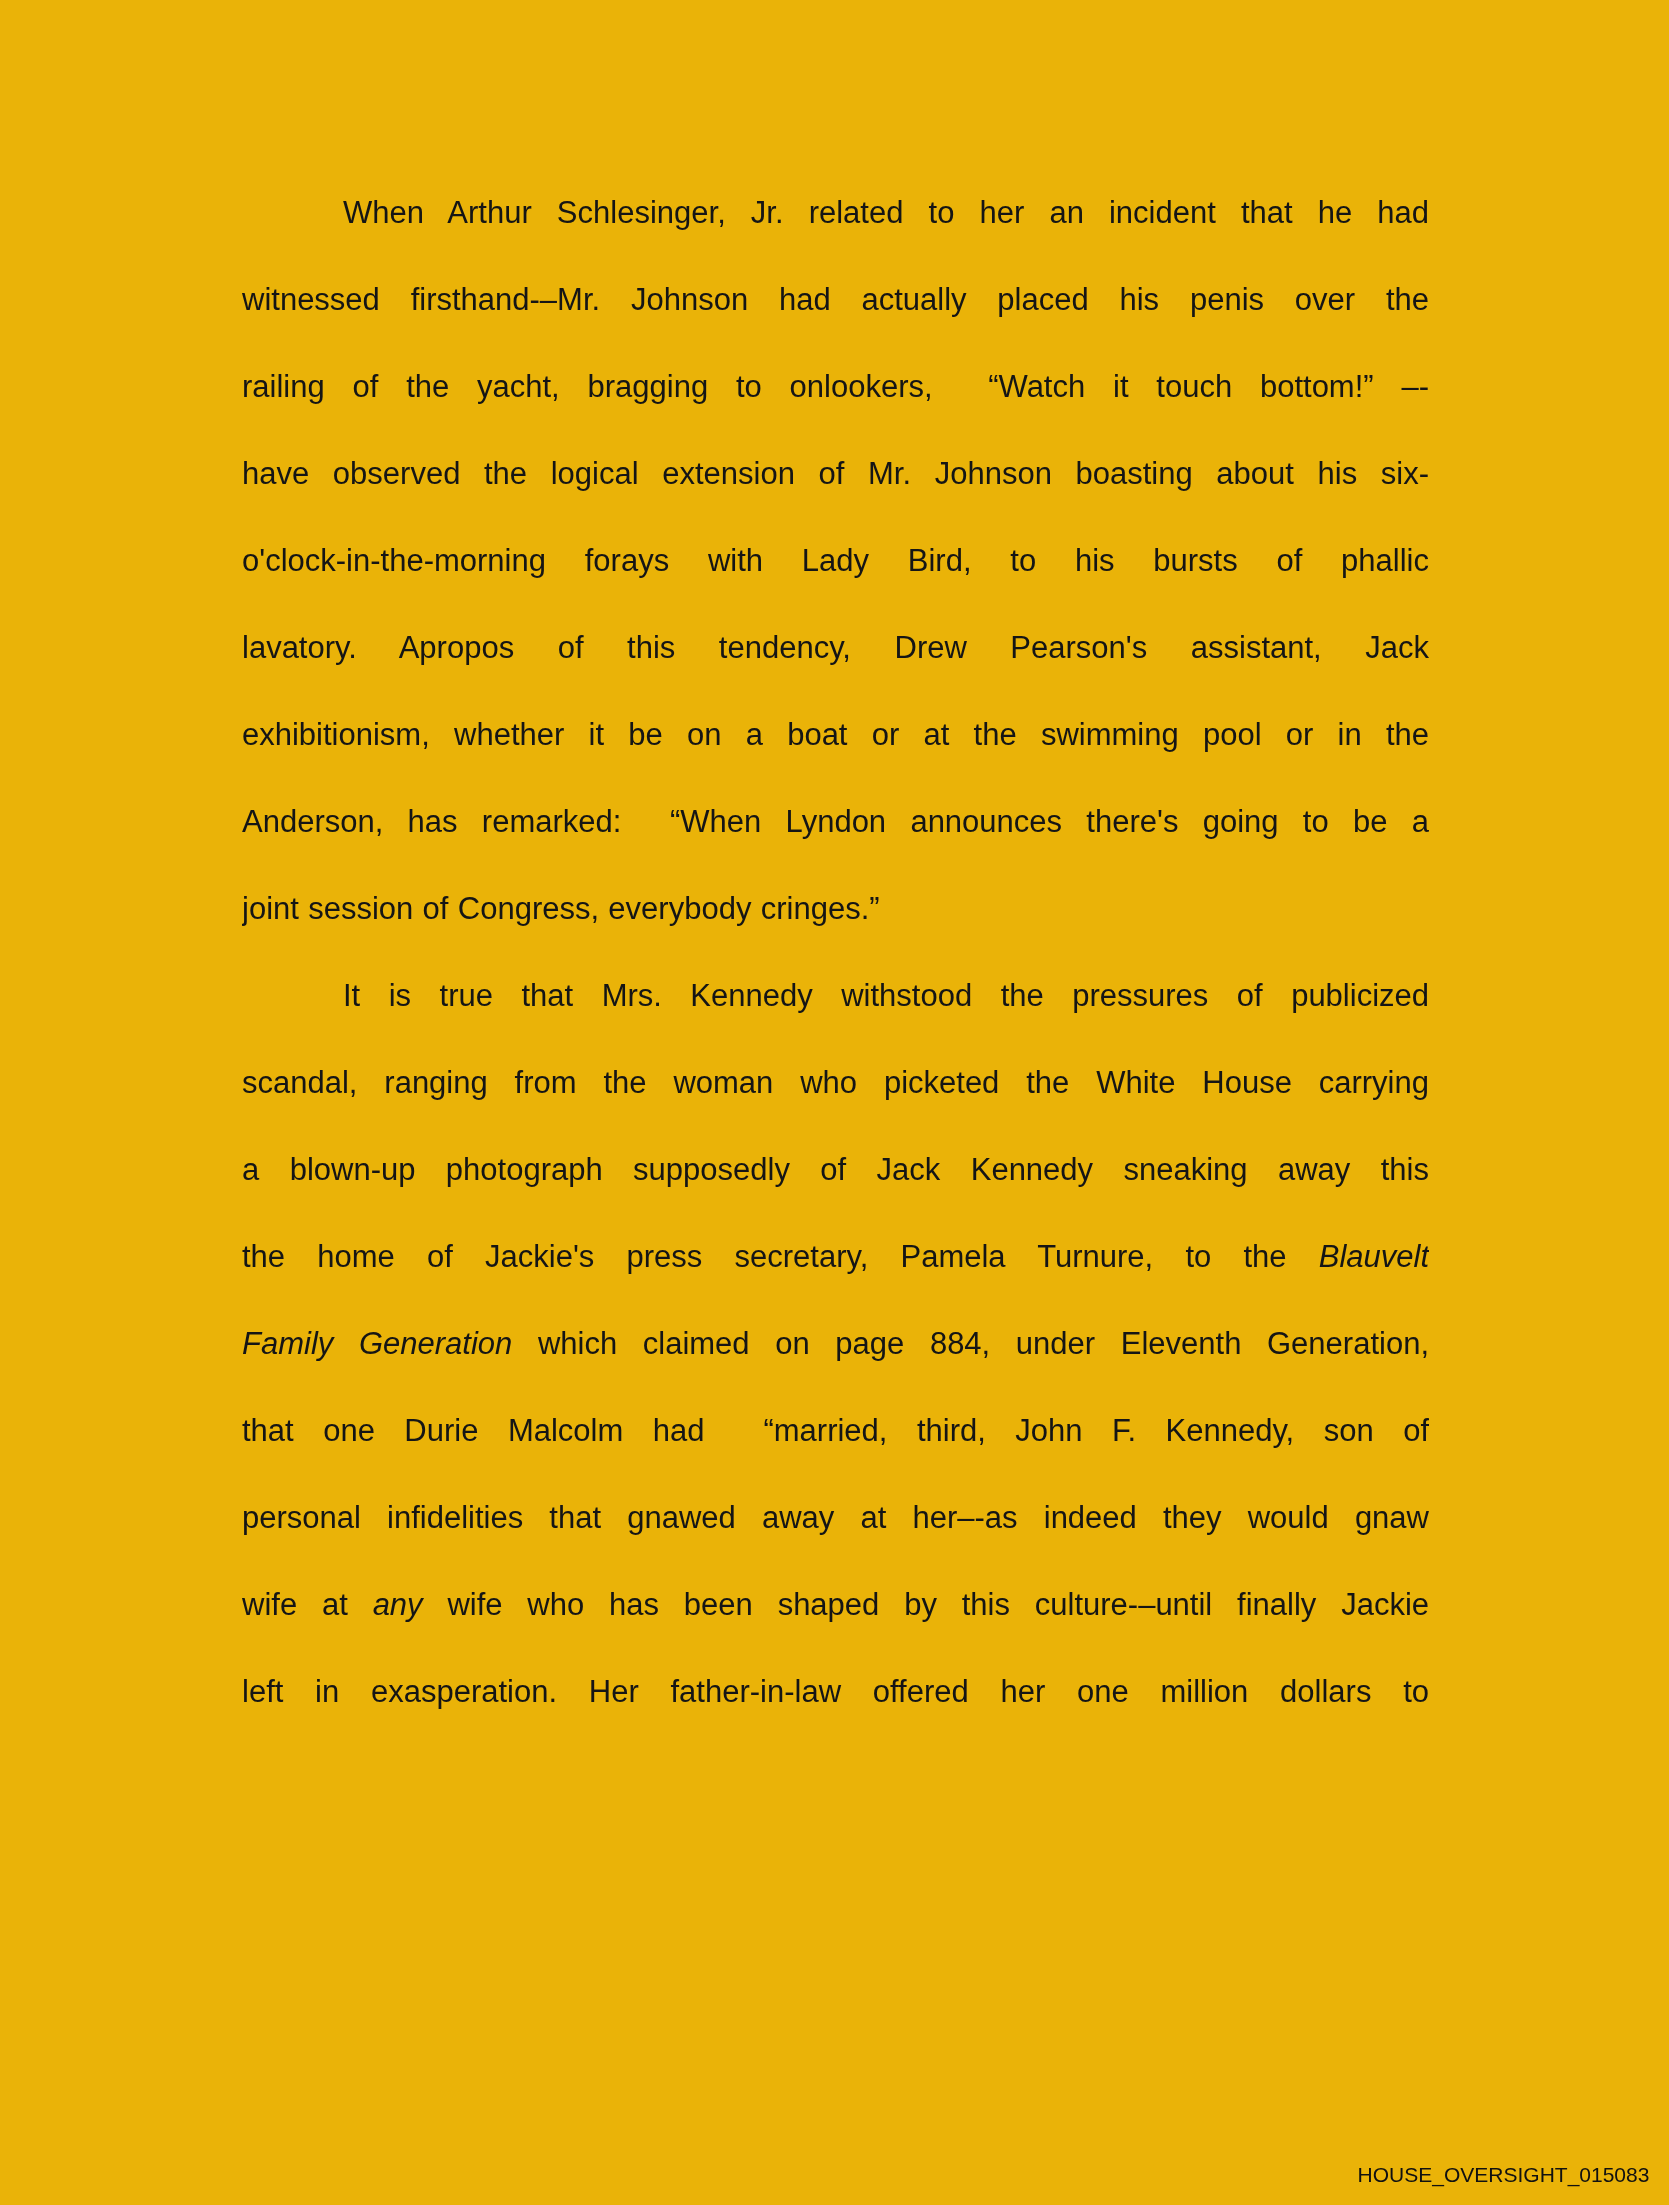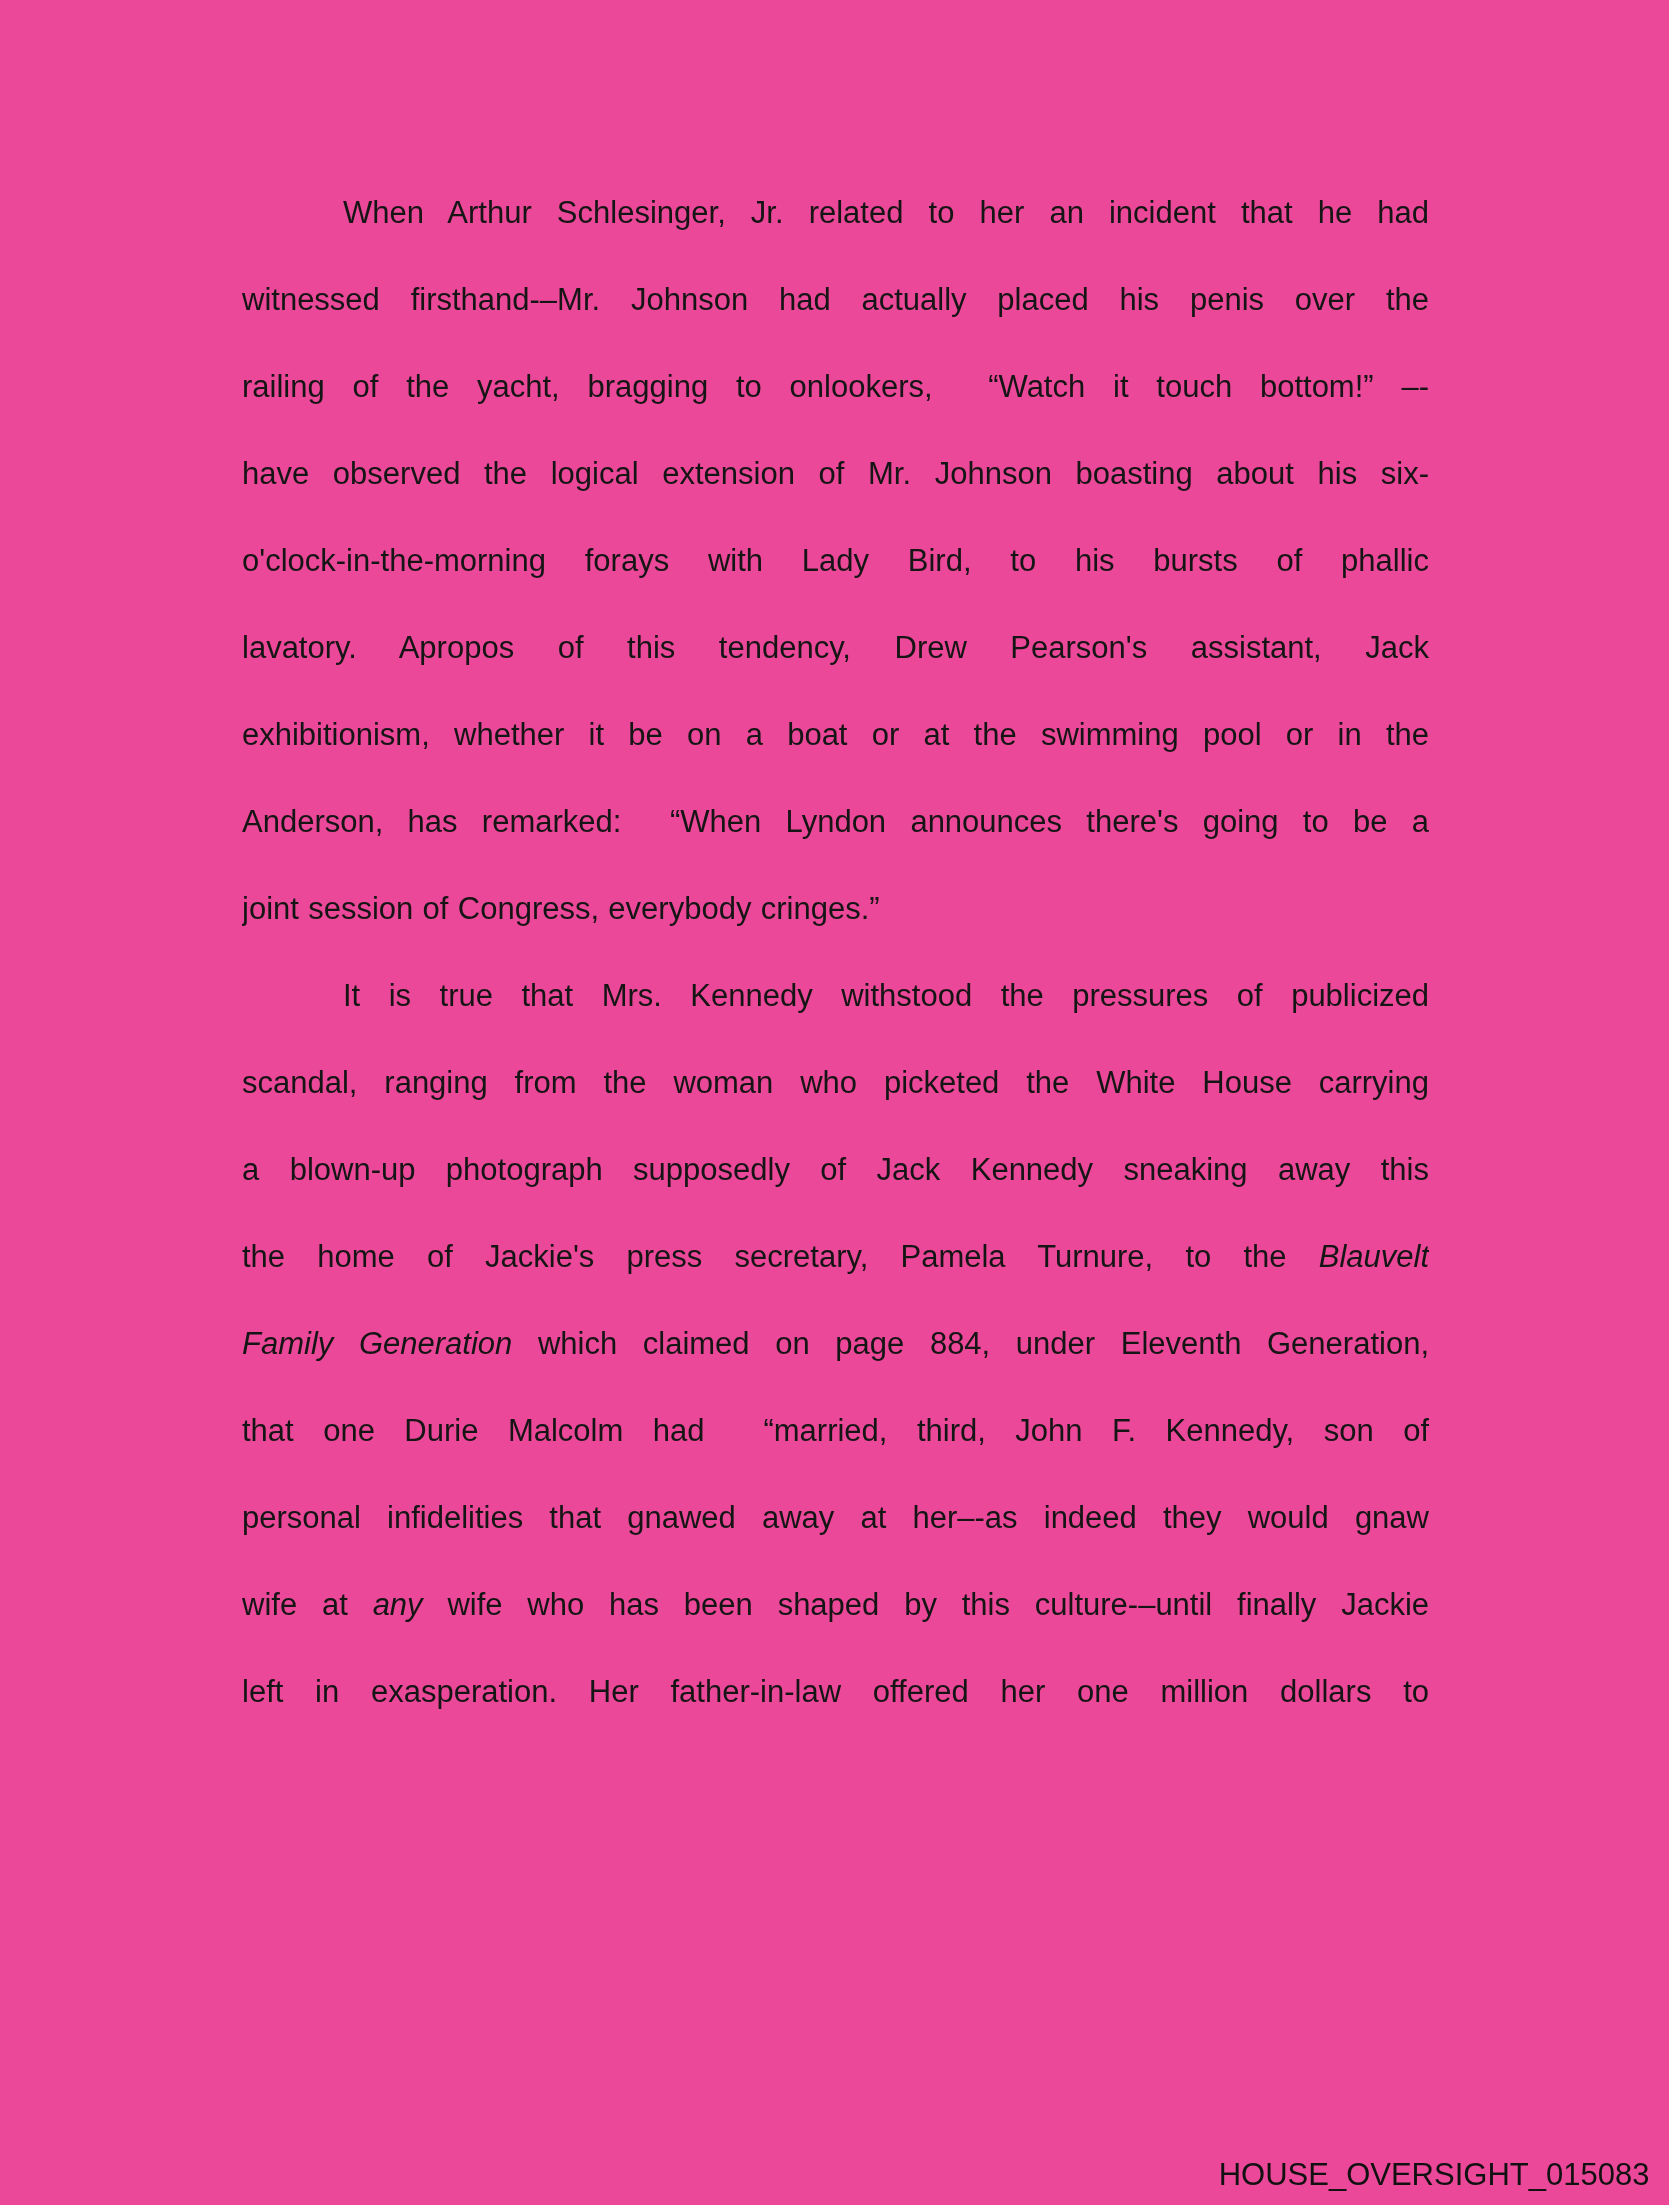--- a/index.html
+++ b/index.html
@@ -12,21 +12,21 @@
     height: 2205px;
     position: relative;
     overflow: hidden;
     font-family: "Liberation Sans", sans-serif;
   }
   .page {
     position: absolute;
     left: 0; top: 0;
     width: 1669px;
     height: 2205px;
-    background: #ec4899;
+    background: #eab308;
     color: #151515;
   }
   .doc-body {
     position: absolute;
     left: 242px;
     top: 169px;
     width: 1187px;
   }
   .line {
     font-size: 31px;
@@ -47,21 +47,21 @@
   .line.indent {
     text-indent: 101px;
   }
   .it {
     font-style: italic;
   }
   .bates {
     position: absolute;
     top: 2156px;
     right: 19.6px;
-    font-size: 31px;
+    font-size: 21px;
     line-height: 37px;
     color: #111111;
     letter-spacing: 0px;
     font-family: "Liberation Sans", sans-serif;
   }
 </style>
 </head>
 <body>
 
 <div class="page">

